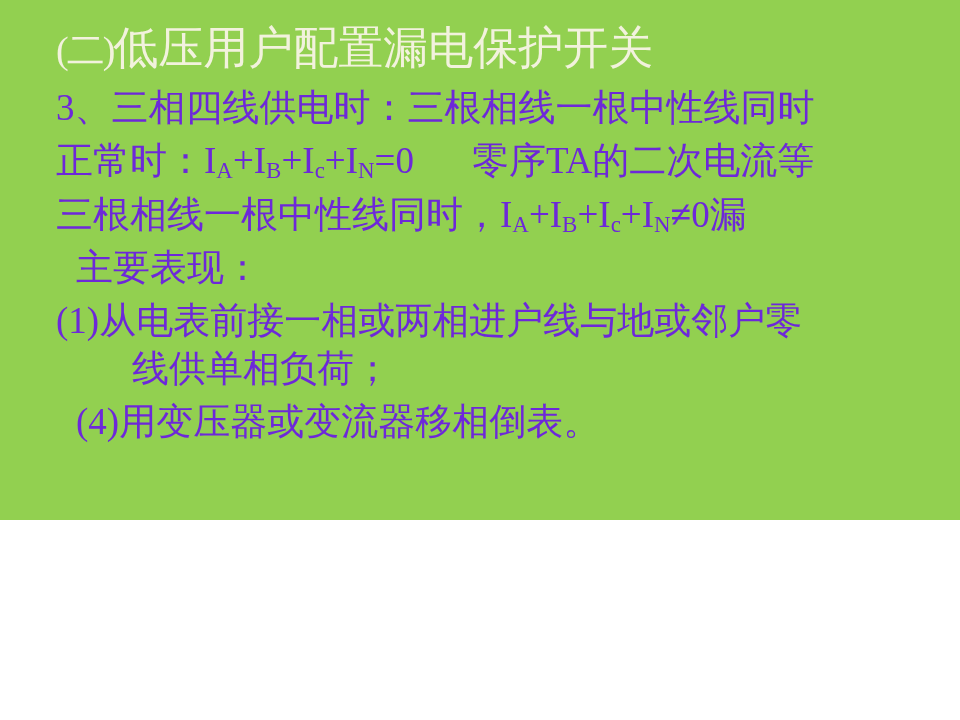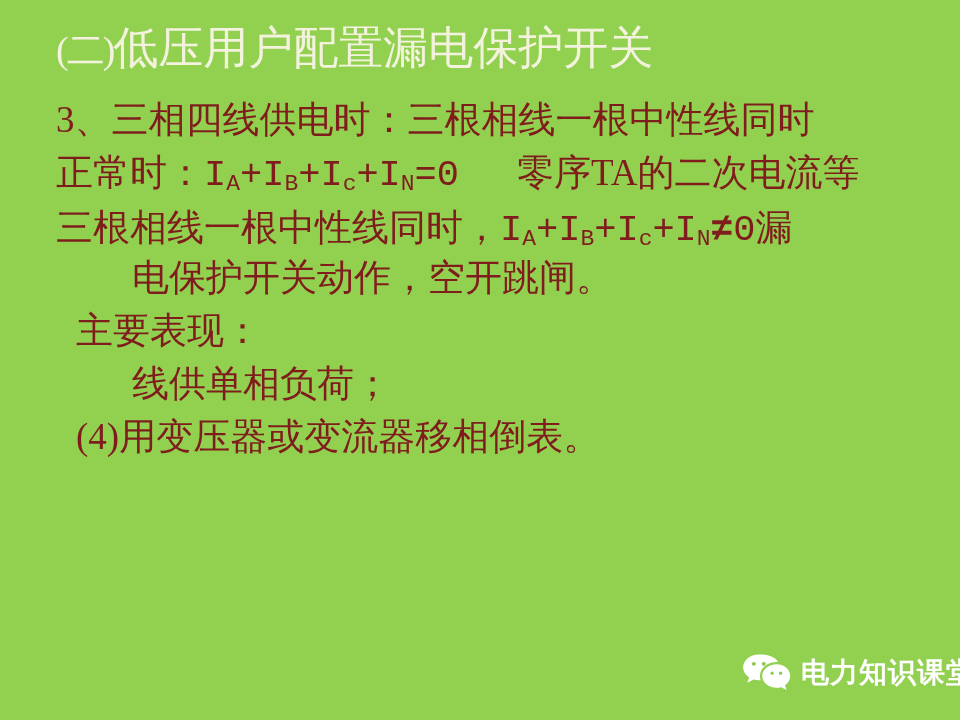--- a/index.html
+++ b/index.html
@@ -8,21 +8,21 @@
   }
   body {
     width: 960px;
     height: 720px;
     overflow: hidden;
     font-family: "Liberation Serif", "DejaVu Serif", serif;
   }
   #slide {
     position: relative;
     width: 960px;
-    height: 720px;
+    height: 520px;
     background: #92d050;
     box-sizing: border-box;
     overflow: hidden;
   }
 
   
   #slide-title {
     position: absolute;
     left: 56px;
     top: 22px;
@@ -36,43 +36,43 @@
   }
   #slide-title .paren {
     font-size: 38px;
     letter-spacing: -2px;
   }
 
   
   #body-block {
     position: absolute;
     left: 56px;
-    top: 96px;
+    top: 84px;
     width: 900px;
-    color: #7f1d1d;
+    color: #6d28d9;
     font-size: 37px;
     line-height: 48px;
   }
   .para {
     margin: 0 0 5px 0;
     padding-left: 38px;
     text-indent: -38px;
     white-space: nowrap;
   }
   .para.short {
     margin-bottom: 5px;
     margin-left: 20px;
   }
   .cont {
     display: block;
     padding-left: 38px;
     text-indent: 0;
   }
   .formula {
-    font-family: Liberation Mono, monospace;
+    font-family: Liberation Serif, serif;
     letter-spacing: 0px;
   }
   .formula sub {
     font-size: 0.62em;
     vertical-align: -0.22em;
     line-height: 0;
   }
   .neq {
     font-weight: bold;
     font-size: 1.02em;
@@ -120,28 +120,28 @@
     <div class="para">
       <span>3、三相四线供电时：三根相线一根中性线同时</span>
     </div>
 
     <div class="para">
       <span>正常时：</span><span class="formula"><span>I</span><sub>A</sub><span>+</span><span>I</span><sub>B</sub><span>+</span><span>I</span><sub>c</sub><span>+</span><span>I</span><sub>N</sub><span>=</span><span>0</span></span><span class="gap"></span><span>零序TA的二次电流等</span>
     </div>
 
     <div class="para">
       <span>三根相线一根中性线同时，</span><span class="formula"><span>I</span><sub>A</sub><span>+</span><span>I</span><sub>B</sub><span>+</span><span>I</span><sub>c</sub><span>+</span><span>I</span><sub>N</sub><span class="neq">≠</span><span>0</span></span><span>漏</span>
-      <span class="cont">电保护开关动作，空开跳闸。</span>
     </div>
 
     <div class="para short">
       <span>主要表现：</span>
     </div>
 
     <div class="para">
+      <span>(1)从电表前接一相或两相进户线与地或邻户零</span>
       <span class="cont">线供单相负荷；</span>
     </div>
 
     <div class="para short">
       <span>(4)用变压器或变流器移相倒表。</span>
     </div>
 
   </div>
 
   <div id="watermark">

